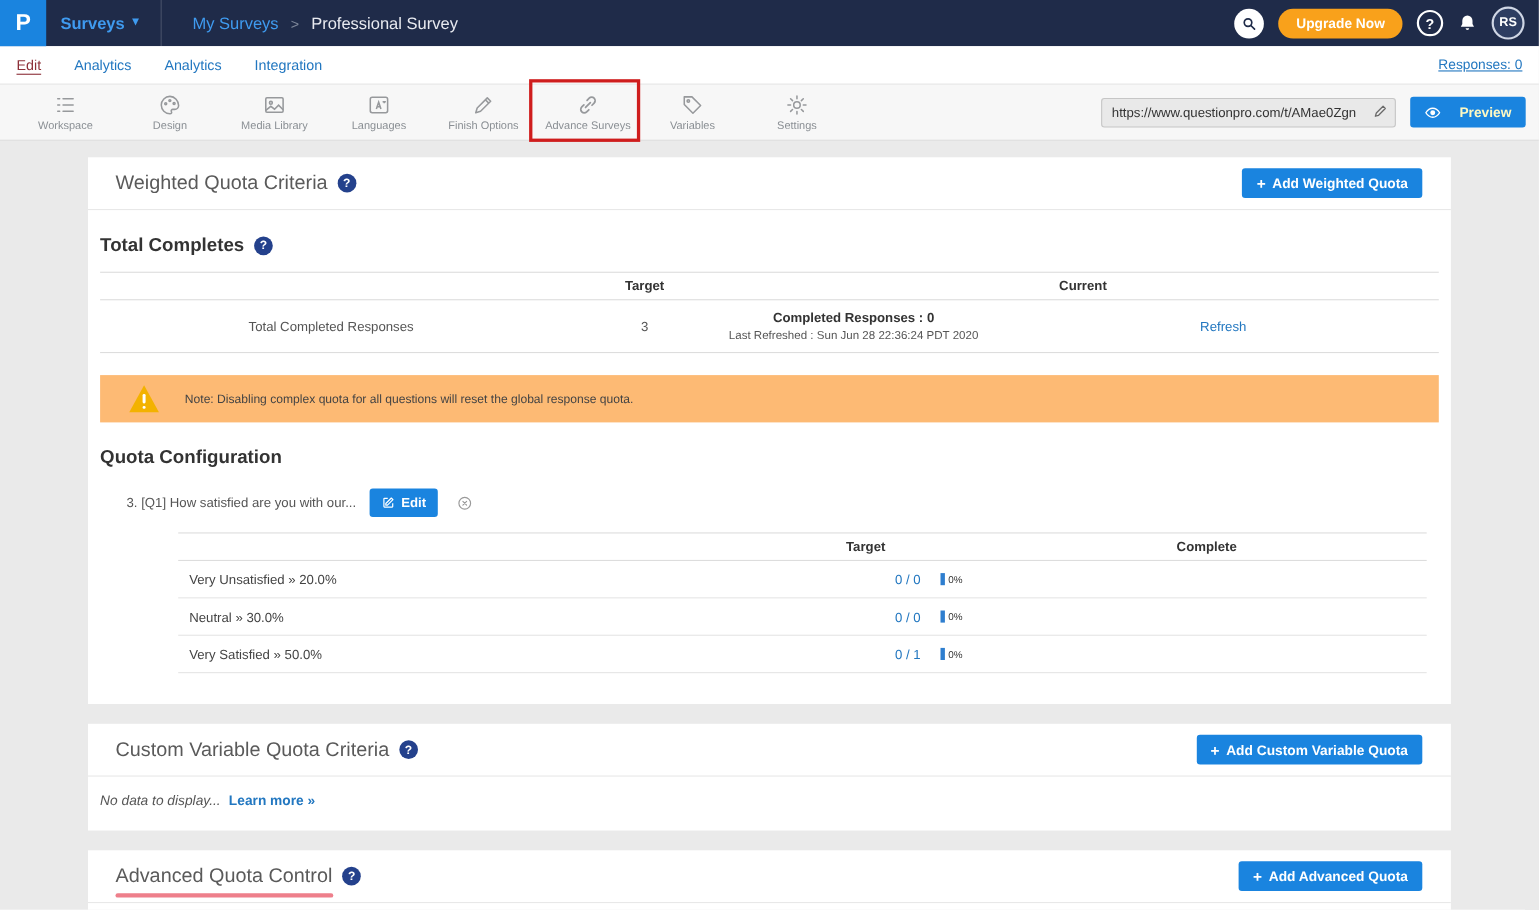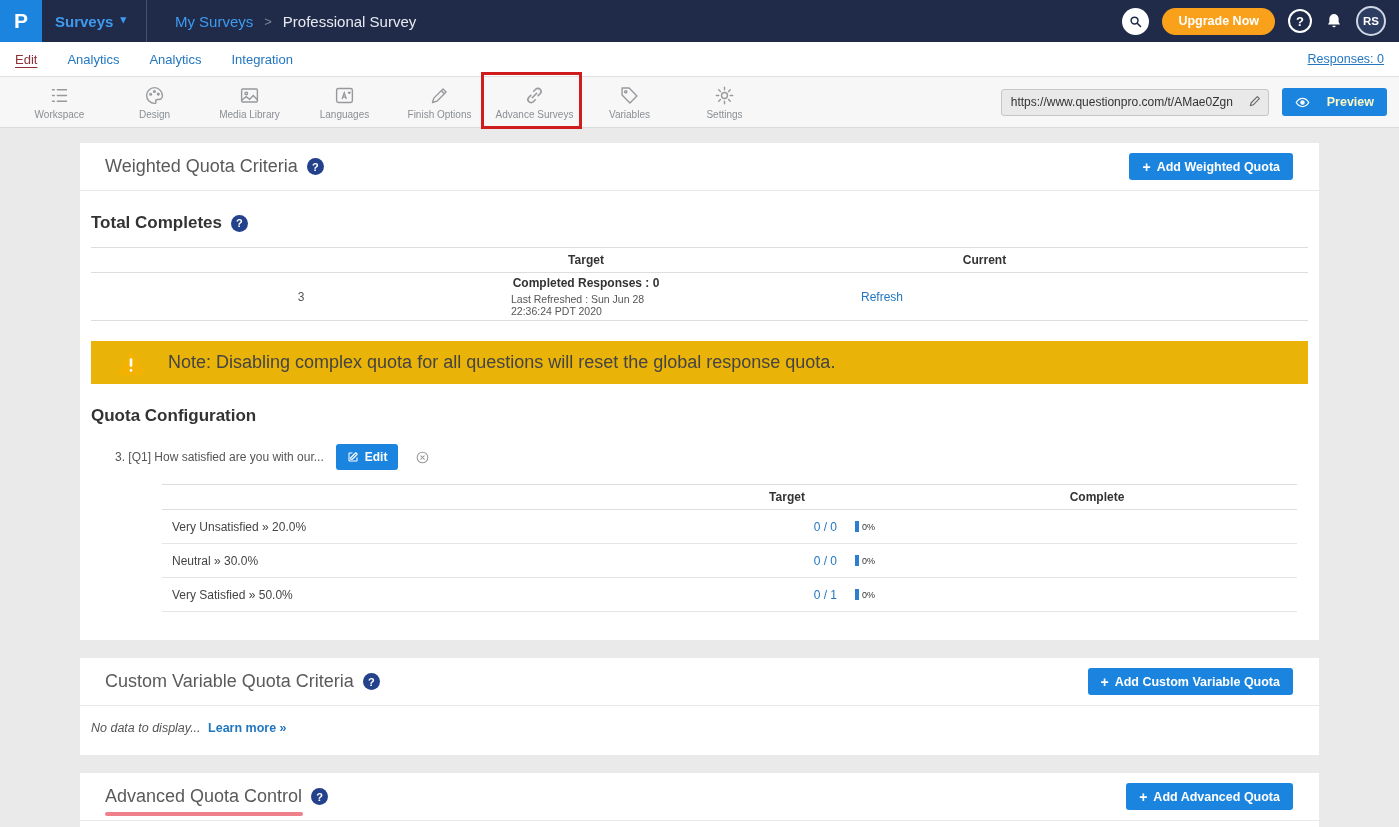--- a/index.html
+++ b/index.html
@@ -71,22 +71,22 @@
   .tc-header .col { text-align: center; }
   .tc-row { display: grid; grid-template-columns: 420px 150px 230px 1fr; align-items: center; min-height: 48px;
             border-bottom: 1px solid #ddd; font-size: 12px; color: #555; }
   .tc-row .c { text-align: center; }
   .tc-status { display: flex; flex-direction: column; align-items: center; gap: 3px; }
   .tc-status .l1 { font-weight: bold; color: #333; font-size: 12px; }
   .tc-status .l2 { font-size: 10.5px; color: #555; }
   .refresh-link { color: #2277c0; font-size: 12px; padding-left: 200px; cursor: pointer; text-decoration: none; }
 
   
-  .note { margin: 20px 0; background: #eab308; min-height: 40px; display: flex; align-items: center; gap: 22px;
-          padding: 8px 20px 8px 25px; font-size: 18px; color: #444; }
+  .note { margin: 20px 0; background: #fdba74; min-height: 40px; display: flex; align-items: center; gap: 22px;
+          padding: 8px 20px 8px 25px; font-size: 11px; color: #444; }
 
   
   .q-row { margin: 18px 0 14px 24px; display: flex; align-items: center; gap: 12px; }
   .q-label { font-size: 12px; color: #555; }
   .edit-btn { background: #1a84df; color: #fff; border: none; border-radius: 3px; height: 26px; padding: 0 11px;
               font-size: 12px; font-weight: bold; display: flex; align-items: center; gap: 6px; cursor: pointer; font-family: inherit; }
   .remove-icon { display: flex; cursor: pointer; margin-left: 5px; }
   .qc-table { margin: 6px 11px 0 71px; padding-bottom: 28px; }
   .qc-header { display: grid; grid-template-columns: 515px 220px 1fr; align-items: center; height: 26px;
                border-top: 1px solid #ddd; border-bottom: 1px solid #ddd; font-size: 12px; font-weight: bold; color: #333; }
@@ -271,20 +271,21 @@
         <span class="help-badge">?</span>
       </div>
 
       <div class="tc-header">
         <span class="col"></span>
         <span class="col">Target</span>
         <span class="col">Current</span>
       </div>
 
       <div class="tc-row">
+        <span class="c">Total Completed Responses</span>
         <span class="c">3</span>
         <span class="tc-status">
           <span class="l1">Completed Responses : 0</span>
           <span class="l2">Last Refreshed : Sun Jun 28 22:36:24 PDT 2020</span>
         </span>
         <a class="refresh-link">Refresh</a>
       </div>
 
       <div class="note">
         <span style="display:flex;">

